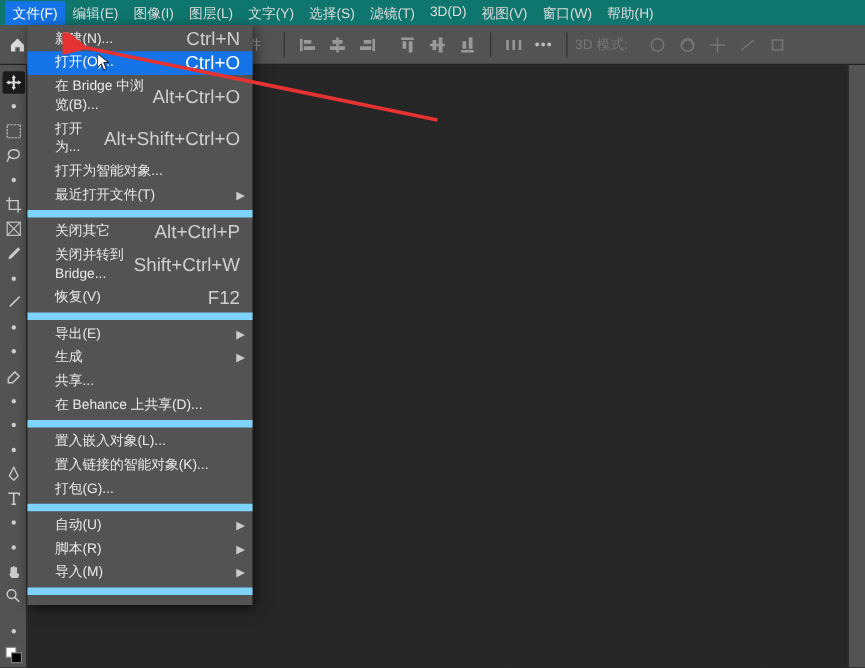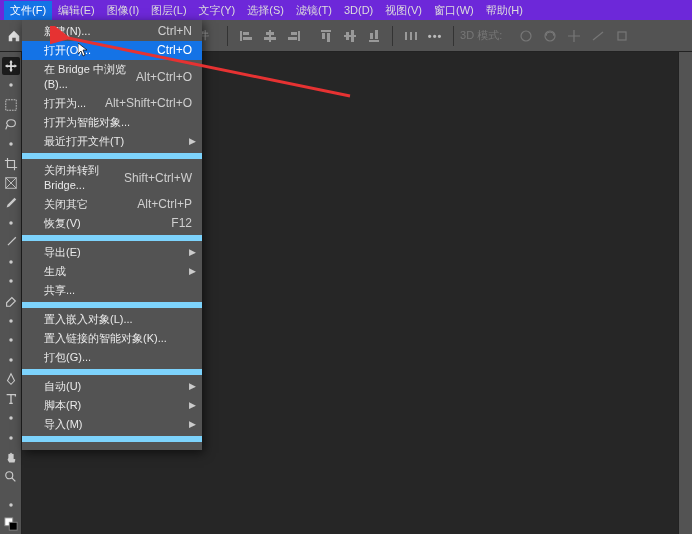--- a/index.html
+++ b/index.html
@@ -1,17 +1,17 @@
 <!DOCTYPE html>
 <html><head>
 <meta charset="utf-8">
 <style>
   * { margin:0; padding:0; box-sizing:border-box; font-family:"Microsoft YaHei",Tahoma,Arial,sans-serif; }
   body { width:692px; height:534px; background:#2c2c2c; overflow:hidden; position:relative; }
-  .menubar { height:20px; background:#6d28d9; display:flex; align-items:center; padding:0 4px; font-size:11px; color:#ddd; }
+  .menubar { height:20px; background:#0f766e; display:flex; align-items:center; padding:0 4px; font-size:11px; color:#ddd; }
   .menubar .mi { padding:2px 6px; cursor:default; }
   .menubar .mi.active { background:#1473e6; color:#fff; }
   .optbar { height:32px; background:#535353; border-bottom:1px solid #222; display:flex; align-items:center; padding:0 6px; font-size:11px; color:#ccc; }
   .homebtn { width:16px; height:16px; display:flex; align-items:center; justify-content:center; margin-right:8px; }
   .mover { width:16px; height:16px; border:1px solid #888; border-radius:2px; margin-right:8px; display:flex; align-items:center; justify-content:center; }
   .chk { width:12px; height:12px; border:1px solid #888; border-radius:2px; margin-right:3px; display:inline-block; background:#3a3a3a; }
   .optlabel { margin-right:12px; color:#aaa; }
   .sep { width:1px; height:20px; background:#333; margin:0 6px; }
   .obtn { width:22px; height:22px; border-radius:3px; margin:0 1px; display:flex; align-items:center; justify-content:center; color:#999; font-size:11px; }
   .ddd { font-weight:bold; color:#bbb; letter-spacing:1px; }
@@ -19,21 +19,21 @@
   .toolbox { width:22px; background:#535353; border-right:1px solid #222; display:flex; flex-direction:column; align-items:center; padding-top:4px; }
   .tool { width:18px; height:18px; margin:1px 0; border-radius:2px; display:flex; align-items:center; justify-content:center; color:#ccc; font-size:10px; }
   .tool.sel { background:#1c1c1c; }
   .canvas { flex:1; background:#262626; position:relative; }
   .rezone { width:14px; background:#535353; border-left:1px solid #222; }
   .menu { position:absolute; top:20px; left:22px; width:180px; background:#535353; color:#eaeaea; font-size:11px; box-shadow:2px 3px 10px rgba(0,0,0,0.6); z-index:50; }
   .msec { padding:2px 0; border-bottom:6px solid #7dd3fc; }
   .msec:last-child { border-bottom:none; }
   .mrow { display:flex; align-items:center; justify-content:space-between; padding:2px 10px 2px 22px; line-height:15px; cursor:default; position:relative; }
   .mrow.hl { background:#1473e6; color:#fff; }
-  .mrow .sc { color:#cfcfcf; font-size:12px; }
+  .mrow .sc { color:#cfcfcf; font-size:15px; }
   .mrow.hl .sc { color:#fff; }
   .mrow .sub { position:absolute; right:6px; color:#ccc; font-size:9px; }
   #arrow { position:absolute; top:26px; left:50px; pointer-events:none; z-index:60; }
 </style>
 </head>
 <body>
 
 <div class="menubar" id="menubar">
     <div class="mi active">文件(F)</div>
     <div class="mi">编辑(E)</div>
@@ -301,43 +301,46 @@
       <div class="mrow">
         <span>打开为智能对象...</span>
       </div>
       <div class="mrow">
         <span>最近打开文件(T)</span>
         <span class="sub">▶</span>
       </div>
     </div>
     <div class="msec">
       <div class="mrow">
+        <span>关闭其它</span>
+        <span class="sc">Alt+Ctrl+P</span>
+      </div>
+      <div class="mrow">
         <span>关闭并转到 Bridge...</span>
         <span class="sc">Shift+Ctrl+W</span>
       </div>
       <div class="mrow">
-        <span>关闭其它</span>
-        <span class="sc">Alt+Ctrl+P</span>
-      </div>
-      <div class="mrow">
         <span>恢复(V)</span>
         <span class="sc">F12</span>
       </div>
     </div>
     <div class="msec">
       <div class="mrow">
         <span>导出(E)</span>
         <span class="sub">▶</span>
       </div>
       <div class="mrow">
         <span>生成</span>
         <span class="sub">▶</span>
       </div>
       <div class="mrow">
         <span>共享...</span>
+      </div>
+      <div class="mrow">
+        <span>在 Behance 上共享(D)...</span>
       </div>
     </div>
     <div class="msec">
       <div class="mrow">
         <span>置入嵌入对象(L)...</span>
       </div>
       <div class="mrow">
         <span>置入链接的智能对象(K)...</span>
       </div>
       <div class="mrow">

